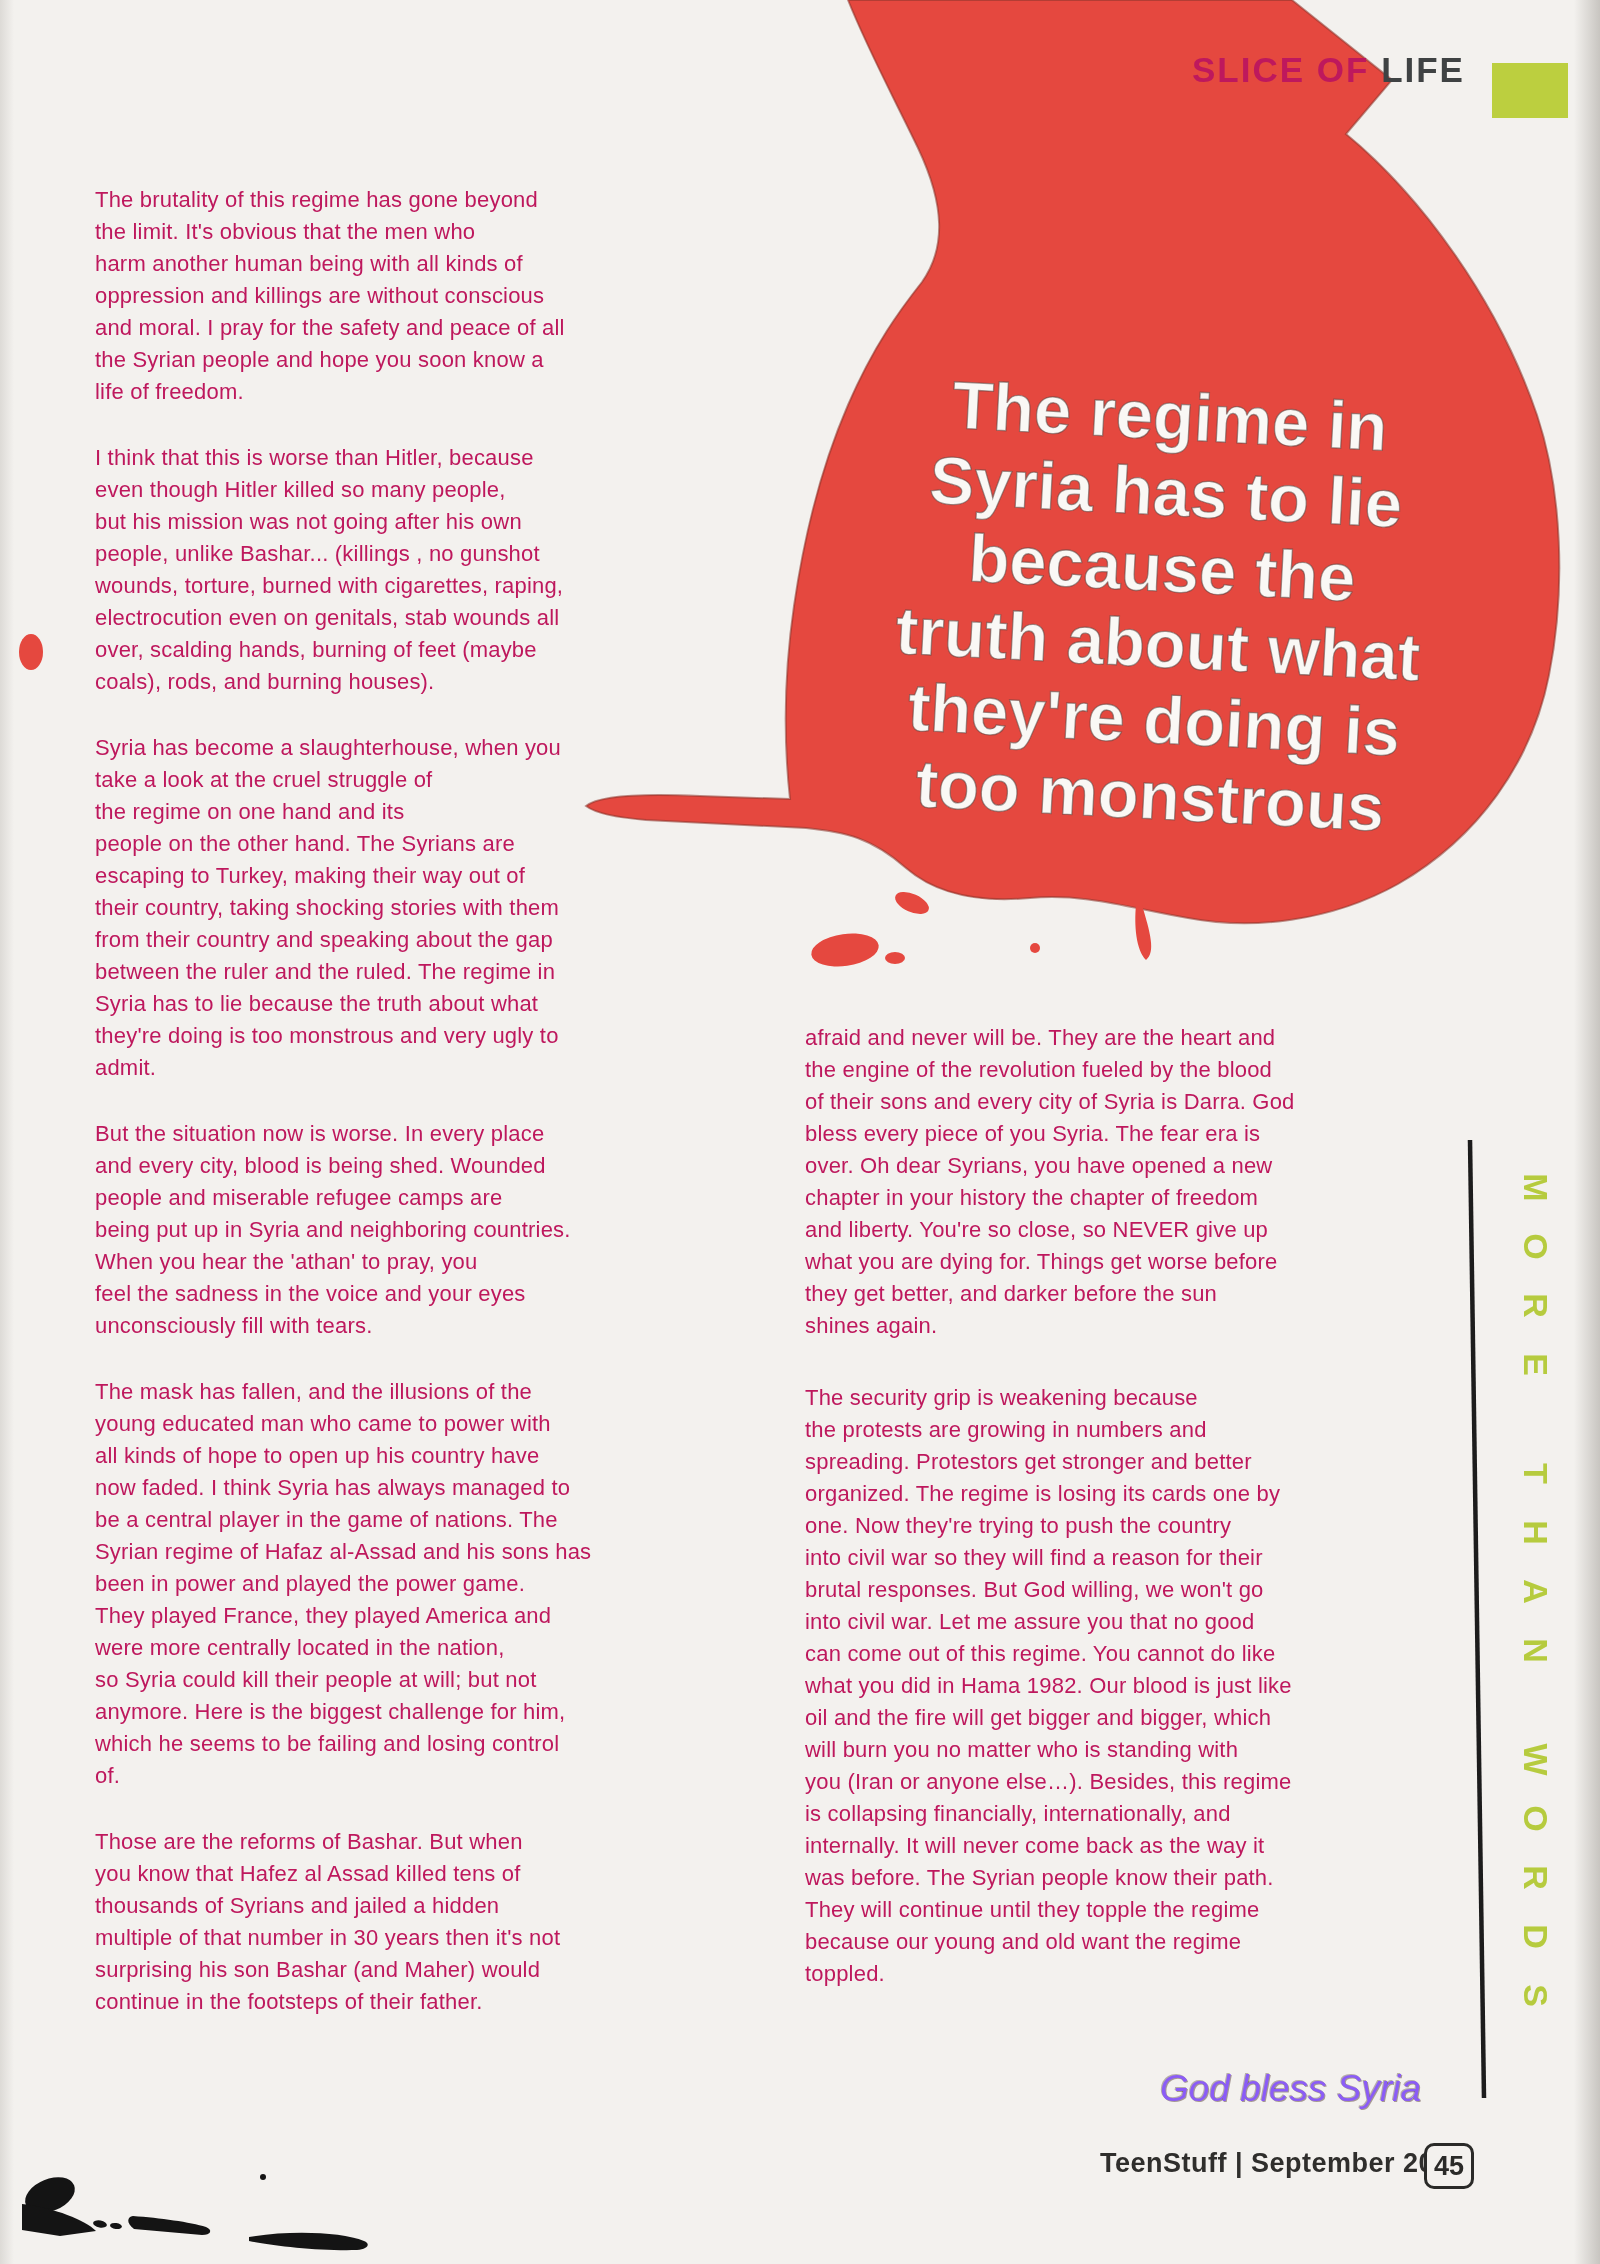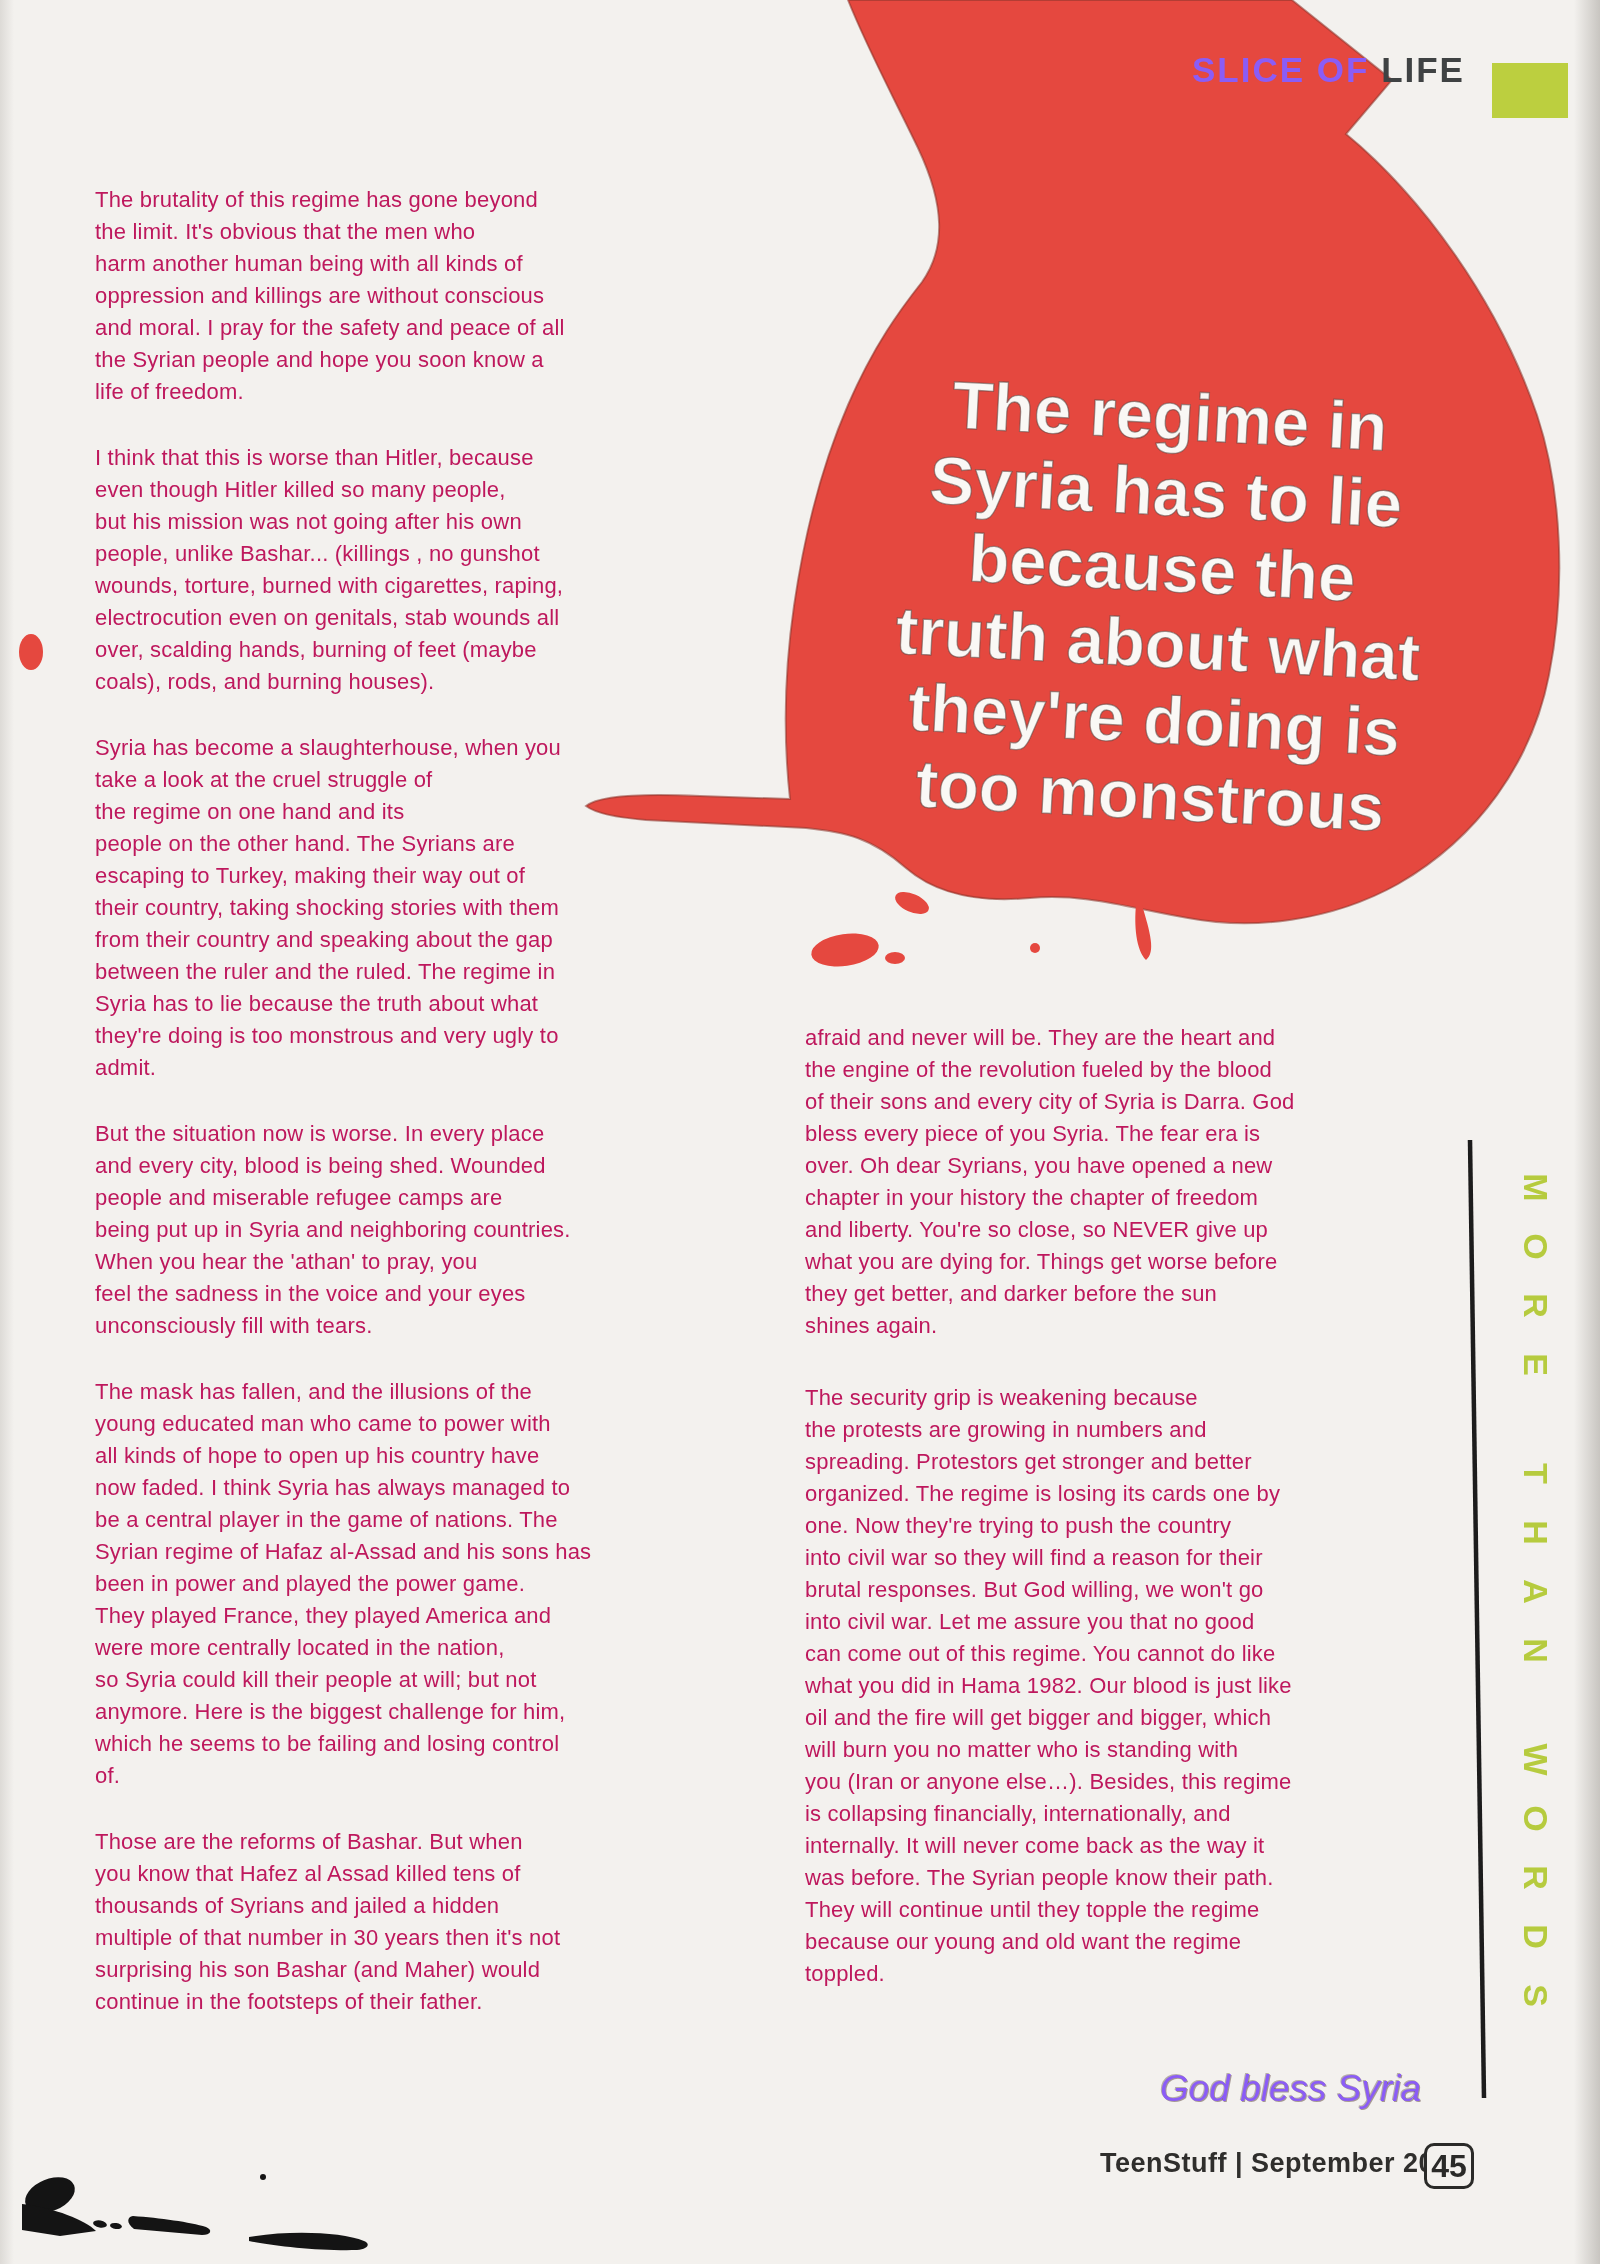--- a/index.html
+++ b/index.html
@@ -16,21 +16,21 @@
     background:linear-gradient(to right, rgba(120,115,108,0), rgba(120,115,108,0.35));
   }
   .edge-shade-left{
     position:absolute;left:0;top:0;width:14px;height:100%;z-index:6;
     background:linear-gradient(to left, rgba(120,115,108,0), rgba(120,115,108,0.18));
   }
   .header-title{
     position:absolute;left:1192px;top:50px;z-index:4;
     font-size:35px;font-weight:bold;letter-spacing:2px;white-space:nowrap;
   }
-  .header-title .t-red{color:#8b5cf6;}
+  .header-title .t-red{color:#be185d;}
   .header-title .t-dark{color:#3f4243;}
   .green-block{
     position:absolute;left:1492px;top:63px;width:76px;height:55px;
     background:#bccf3f;z-index:3;
   }
   .body-col{
     position:absolute;z-index:2;
     color:#be185d;
     font-size:22px;line-height:32px;letter-spacing:0.2px;
   }
@@ -56,21 +56,21 @@
   .footer{
     position:absolute;left:1100px;top:2148px;width:320px;z-index:4;
     text-align:right;
     font-size:27px;font-weight:bold;color:#2f2e2c;letter-spacing:0.5px;
     white-space:nowrap;
   }
   .page-badge{
     position:absolute;left:1424px;top:2143px;width:44px;height:40px;z-index:4;
     border:3px solid #2a2a28;border-radius:10px;
     display:flex;align-items:center;justify-content:center;
-    font-size:32px;font-weight:bold;color:#2a2a28;
+    font-size:27px;font-weight:bold;color:#2a2a28;
     background:#f3f1ee;
   }
   .vertical-words{
     position:absolute;left:1506px;top:1158px;width:58px;z-index:4;
     display:flex;flex-direction:column;align-items:center;
   }
   .vertical-words .v-letter{
     height:59px;display:flex;align-items:center;justify-content:center;
     font-size:34px;font-weight:bold;color:#b6cb3e;
     transform:rotate(90deg);

